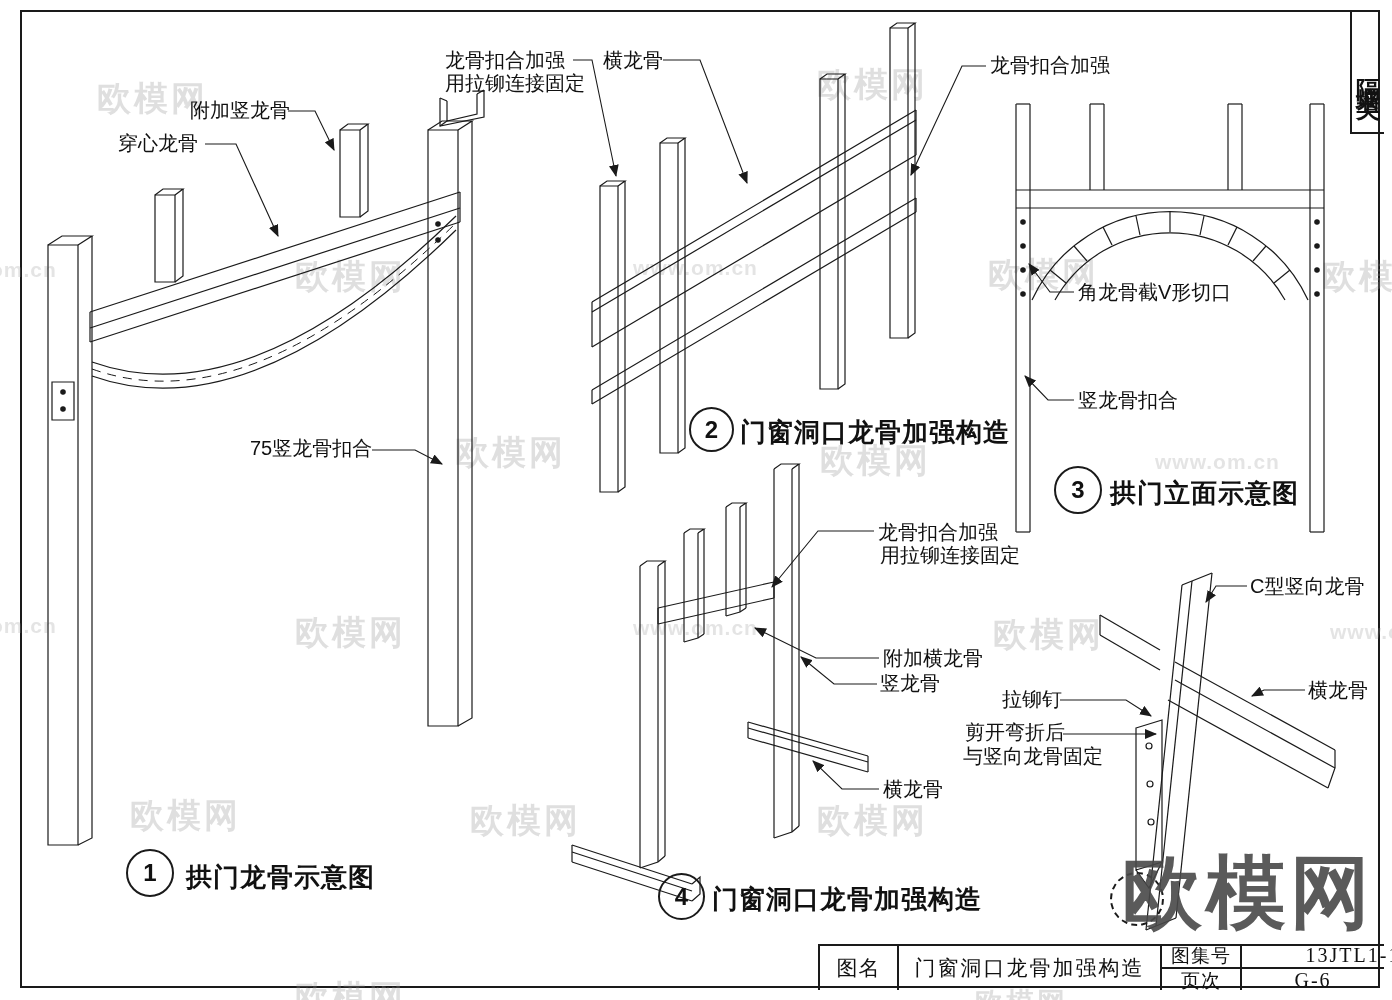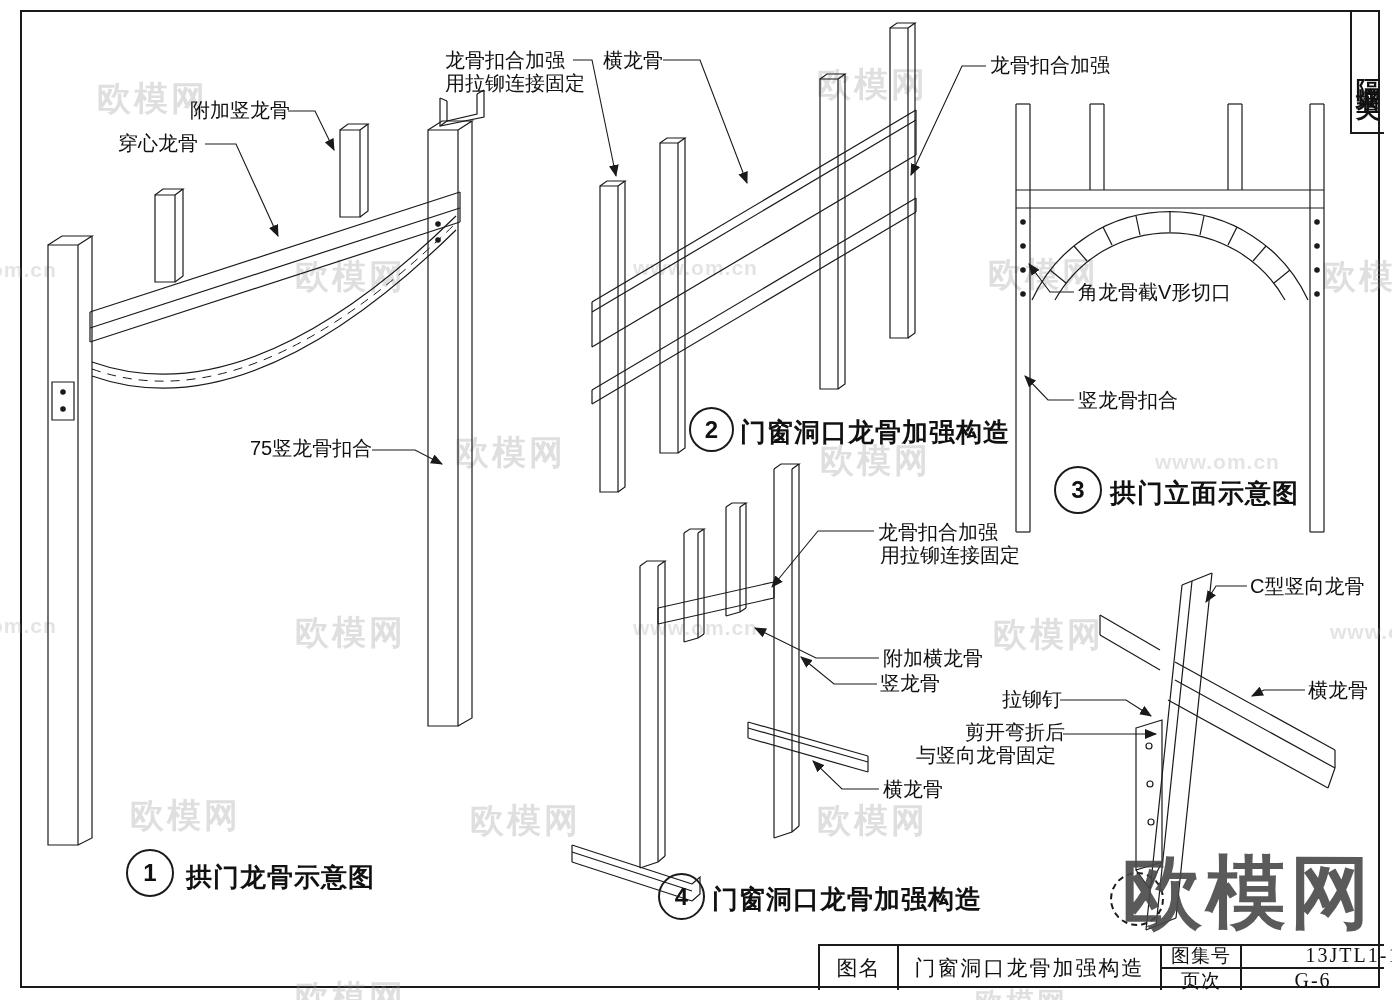--- a/index.html
+++ b/index.html
@@ -254,21 +254,21 @@
   <div class="lbl" style="left:878px;top:521px;">龙骨扣合加强</div>
   <div class="lbl" style="left:880px;top:544px;">用拉铆连接固定</div>
   <div class="lbl" style="left:883px;top:647px;">附加横龙骨</div>
   <div class="lbl" style="left:880px;top:672px;">竖龙骨</div>
   <div class="lbl" style="left:883px;top:778px;">横龙骨</div>
 
   <div class="lbl" style="left:1250px;top:575px;">C型竖向龙骨</div>
   <div class="lbl" style="left:1308px;top:679px;">横龙骨</div>
   <div class="lbl" style="left:1002px;top:688px;">拉铆钉</div>
   <div class="lbl" style="left:965px;top:721px;">剪开弯折后</div>
-  <div class="lbl" style="left:916px;top:745px;font-family:Liberation Mono, monospace;">与竖向龙骨固定</div>
+  <div class="lbl" style="left:963px;top:745px;">与竖向龙骨固定</div>
 
   <div class="numcircle" style="left:126px;top:849px;width:48px;height:48px;">
       <span>1</span>
     </div>
   <div class="dtitle" style="left:186px;top:860px;text-align:right;">拱门龙骨示意图</div>
 
   <div class="numcircle" style="left:689px;top:407px;width:45px;height:45px;">
       <span>2</span>
     </div>
   <div class="dtitle" style="left:740px;top:415px;">门窗洞口龙骨加强构造</div>

